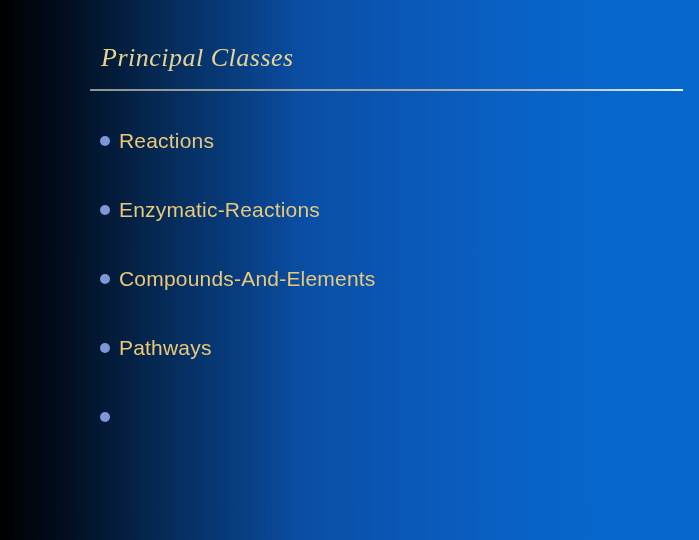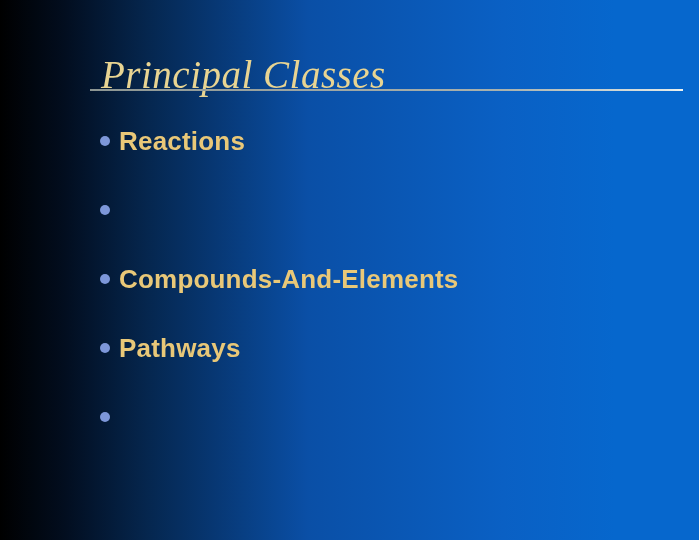--- a/index.html
+++ b/index.html
@@ -22,21 +22,21 @@
       #0667cd 100%);
     font-family: "Liberation Sans", sans-serif;
   }
   .slide-title {
     position: absolute;
     left: 101px;
     top: 26px;
     font-family: "Liberation Serif", serif;
     font-style: italic;
     font-weight: 400;
-    font-size: 39px;
+    font-size: 26px;
     letter-spacing: 0.5px;
     color: #e8d492;
     white-space: nowrap;
   }
   .title-rule {
     position: absolute;
     left: 90px;
     top: 89px;
     width: 593px;
     height: 2px;
@@ -62,22 +62,22 @@
   .bullet-marker {
     display: inline-block;
     width: 10px;
     height: 10px;
     border-radius: 50%;
     background: #7d97d9;
     margin-right: 9px;
     flex: 0 0 auto;
   }
   .bullet-label {
-    font-size: 26px;
-    font-weight: 700;
+    font-size: 21px;
+    font-weight: 400;
     color: #e9c878;
     white-space: nowrap;
     letter-spacing: 0.2px;
   }
 </style>
 </head>
 <body>
 
 <div class="slide">
 
@@ -85,20 +85,21 @@
 
   <div class="title-rule"></div>
 
   <ul class="bullet-list">
     <li class="bullet-item">
       <span class="bullet-marker"></span>
       <span class="bullet-label">Reactions</span>
     </li>
     <li class="bullet-item">
       <span class="bullet-marker"></span>
+      <span class="bullet-label">Enzymatic-Reactions</span>
     </li>
     <li class="bullet-item">
       <span class="bullet-marker"></span>
       <span class="bullet-label">Compounds-And-Elements</span>
     </li>
     <li class="bullet-item">
       <span class="bullet-marker"></span>
       <span class="bullet-label">Pathways</span>
     </li>
     <li class="bullet-item">

